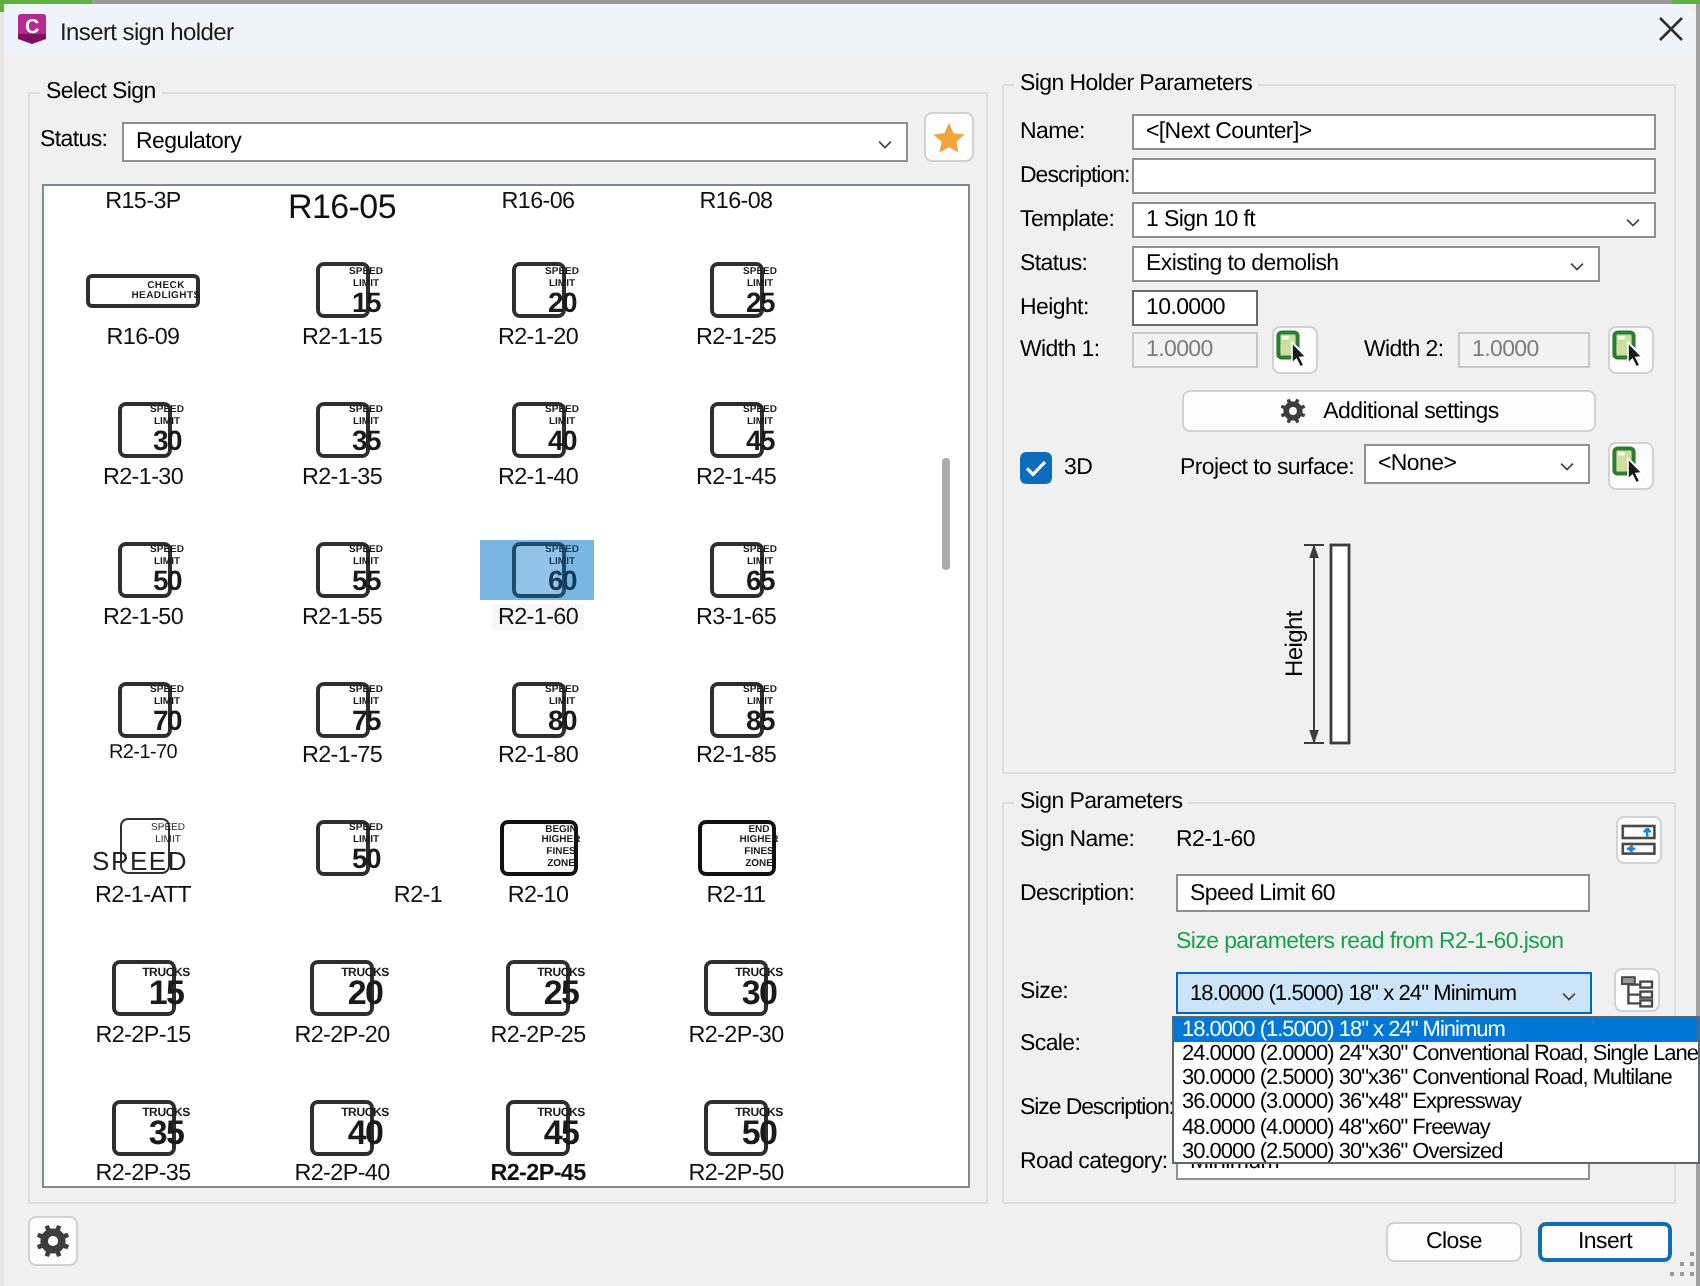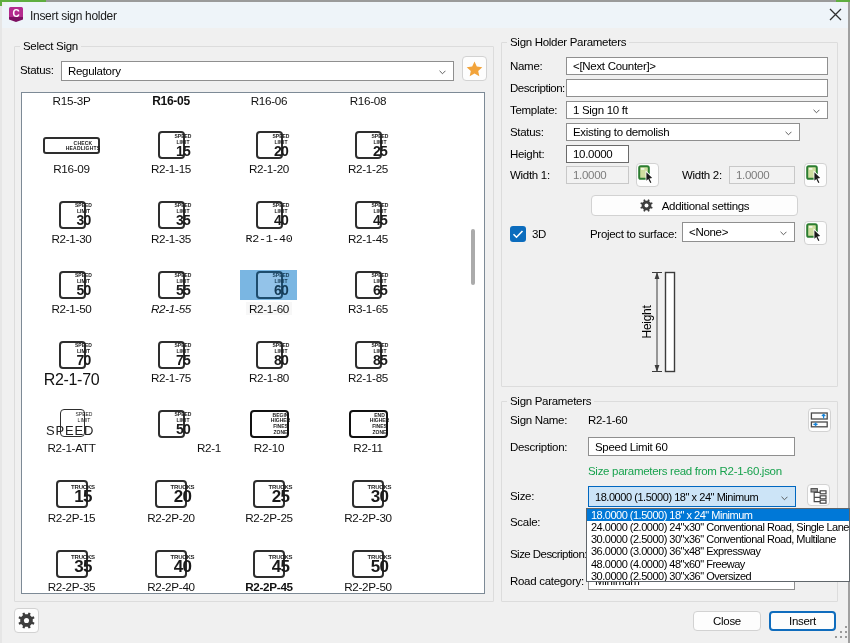--- a/index.html
+++ b/index.html
@@ -42,21 +42,21 @@
       <path d="M0.7 0.8 L4.5 4.6 L8.3 0.8" stroke="#454545" stroke-width="1.1" fill="none"></path>
     </svg></div>
 <div class="btn" style="left:462px;top:56px;width:25px;height:25px;">
 <svg width="17" height="16" viewBox="0 0 17 16">
       <path d="M8.5 0.5 L10.8 5.6 L16.3 6.2 L12.2 9.9 L13.3 15.3 L8.5 12.6 L3.7 15.3 L4.8 9.9 L0.7 6.2 L6.2 5.6 Z" fill="#f2a33a"></path>
     </svg>
   </div>
 <div class="abs" style="left:21px;top:92px;width:464px;height:502px;background:#fff;border:1px solid #7d8a96;"></div>
 <div class="abs" style="left:471px;top:229px;width:4px;height:56px;background:#ababab;border-radius:2px;"></div>
 <div class="slab" style="left:71.5px;top:94.3px;font-size:11.7px;">R15-3P</div>
-<div class="slab" style="left:171.0px;top:94.3px;font-size:12px;font-weight:bold;">R16-05</div>
+<div class="slab" style="left:171.0px;top:94.3px;font-size:17px;">R16-05</div>
 <div class="slab" style="left:269.0px;top:94.3px;font-size:11.7px;">R16-06</div>
 <div class="slab" style="left:368.0px;top:94.3px;font-size:11.7px;">R16-08</div>
 <div class="sign" style="left:43.0px;top:137.3px;width:57px;height:17px;border-radius:3px;">
     <div class="tiny" style="letter-spacing:0.2px;">CHECK</div>
     <div class="tiny" style="letter-spacing:0.2px;margin-top:0.5px;">HEADLIGHTS</div>
   </div>
 <div class="sign" style="left:158.0px;top:131.4px;width:26px;height:28px;">
     <div class="tiny">SPEED</div>
     <div class="tiny" style="margin-top:1px;">LIMIT</div>
     <div class="num">15</div>
@@ -90,21 +90,21 @@
     <div class="tiny" style="margin-top:1px;">LIMIT</div>
     <div class="num">40</div>
   </div>
 <div class="sign" style="left:355.0px;top:201.1px;width:26px;height:28px;">
     <div class="tiny">SPEED</div>
     <div class="tiny" style="margin-top:1px;">LIMIT</div>
     <div class="num">45</div>
   </div>
 <div class="slab" style="left:71.5px;top:231.8px;font-size:11.7px;">R2-1-30</div>
 <div class="slab" style="left:171.0px;top:231.8px;font-size:11.7px;">R2-1-35</div>
-<div class="slab" style="left:269.0px;top:231.8px;font-size:11.7px;font-family:Liberation Mono, monospace;">R2-1-40</div>
+<div class="slab" style="left:269.0px;top:231.8px;font-size:11.7px;">R2-1-40</div>
 <div class="slab" style="left:368.0px;top:231.8px;font-size:11.7px;">R2-1-45</div>
 <div class="abs" style="left:240px;top:270.2px;width:57px;height:29.5px;background:#7ab6e2;"></div>
 <div class="sign" style="left:58.5px;top:270.8px;width:26px;height:28px;">
     <div class="tiny">SPEED</div>
     <div class="tiny" style="margin-top:1px;">LIMIT</div>
     <div class="num">50</div>
   </div>
 <div class="sign" style="left:158.0px;top:270.8px;width:26px;height:28px;">
     <div class="tiny">SPEED</div>
     <div class="tiny" style="margin-top:1px;">LIMIT</div>
@@ -114,21 +114,21 @@
     <div class="tiny">SPEED</div>
     <div class="tiny" style="margin-top:1px;">LIMIT</div>
     <div class="num">60</div>
   </div>
 <div class="sign" style="left:355.0px;top:270.8px;width:26px;height:28px;">
     <div class="tiny">SPEED</div>
     <div class="tiny" style="margin-top:1px;">LIMIT</div>
     <div class="num">65</div>
   </div>
 <div class="slab" style="left:71.5px;top:301.5px;font-size:11.7px;">R2-1-50</div>
-<div class="slab" style="left:171.0px;top:301.5px;font-size:11.7px;font-style:italic;">R2-1-55</div>
+<div class="slab" style="left:171.0px;top:301.5px;font-size:11.7px;">R2-1-55</div>
 <div class="slab" style="left:269.0px;top:301.5px;font-size:11.7px;background:#f7f7f7;padding:0 3px;">R2-1-60</div>
 <div class="slab" style="left:368.0px;top:301.5px;font-size:11.7px;">R3-1-65</div>
 <div class="sign" style="left:58.5px;top:340.5px;width:26px;height:28px;">
     <div class="tiny">SPEED</div>
     <div class="tiny" style="margin-top:1px;">LIMIT</div>
     <div class="num">70</div>
   </div>
 <div class="sign" style="left:158.0px;top:340.5px;width:26px;height:28px;">
     <div class="tiny">SPEED</div>
     <div class="tiny" style="margin-top:1px;">LIMIT</div>
@@ -137,21 +137,21 @@
 <div class="sign" style="left:256.0px;top:340.5px;width:26px;height:28px;">
     <div class="tiny">SPEED</div>
     <div class="tiny" style="margin-top:1px;">LIMIT</div>
     <div class="num">80</div>
   </div>
 <div class="sign" style="left:355.0px;top:340.5px;width:26px;height:28px;">
     <div class="tiny">SPEED</div>
     <div class="tiny" style="margin-top:1px;">LIMIT</div>
     <div class="num">85</div>
   </div>
-<div class="slab" style="left:71.5px;top:371.2px;font-size:16px;">R2-1-70</div>
+<div class="slab" style="left:71.5px;top:371.2px;font-size:10px;">R2-1-70</div>
 <div class="slab" style="left:171.0px;top:371.2px;font-size:11.7px;">R2-1-75</div>
 <div class="slab" style="left:269.0px;top:371.2px;font-size:11.7px;">R2-1-80</div>
 <div class="slab" style="left:368.0px;top:371.2px;font-size:11.7px;">R2-1-85</div>
 <div class="sign" style="left:60px;top:409.2px;width:25px;height:28px;border-width:1.5px;justify-content:flex-start;padding-top:2px;">
     <div class="tiny" style="font-weight:normal;font-size:5px;">SPEED</div>
     <div class="tiny" style="font-weight:normal;font-size:5px;margin-top:1px;">LIMIT</div>
   </div>
 <div class="lbl" style="left:46px;top:422.7px;font-size:13px;letter-spacing:0.8px;color:#222;">SPEED</div>
 <div class="sign" style="left:158.0px;top:410.2px;width:26px;height:28px;">
     <div class="tiny">SPEED</div>

